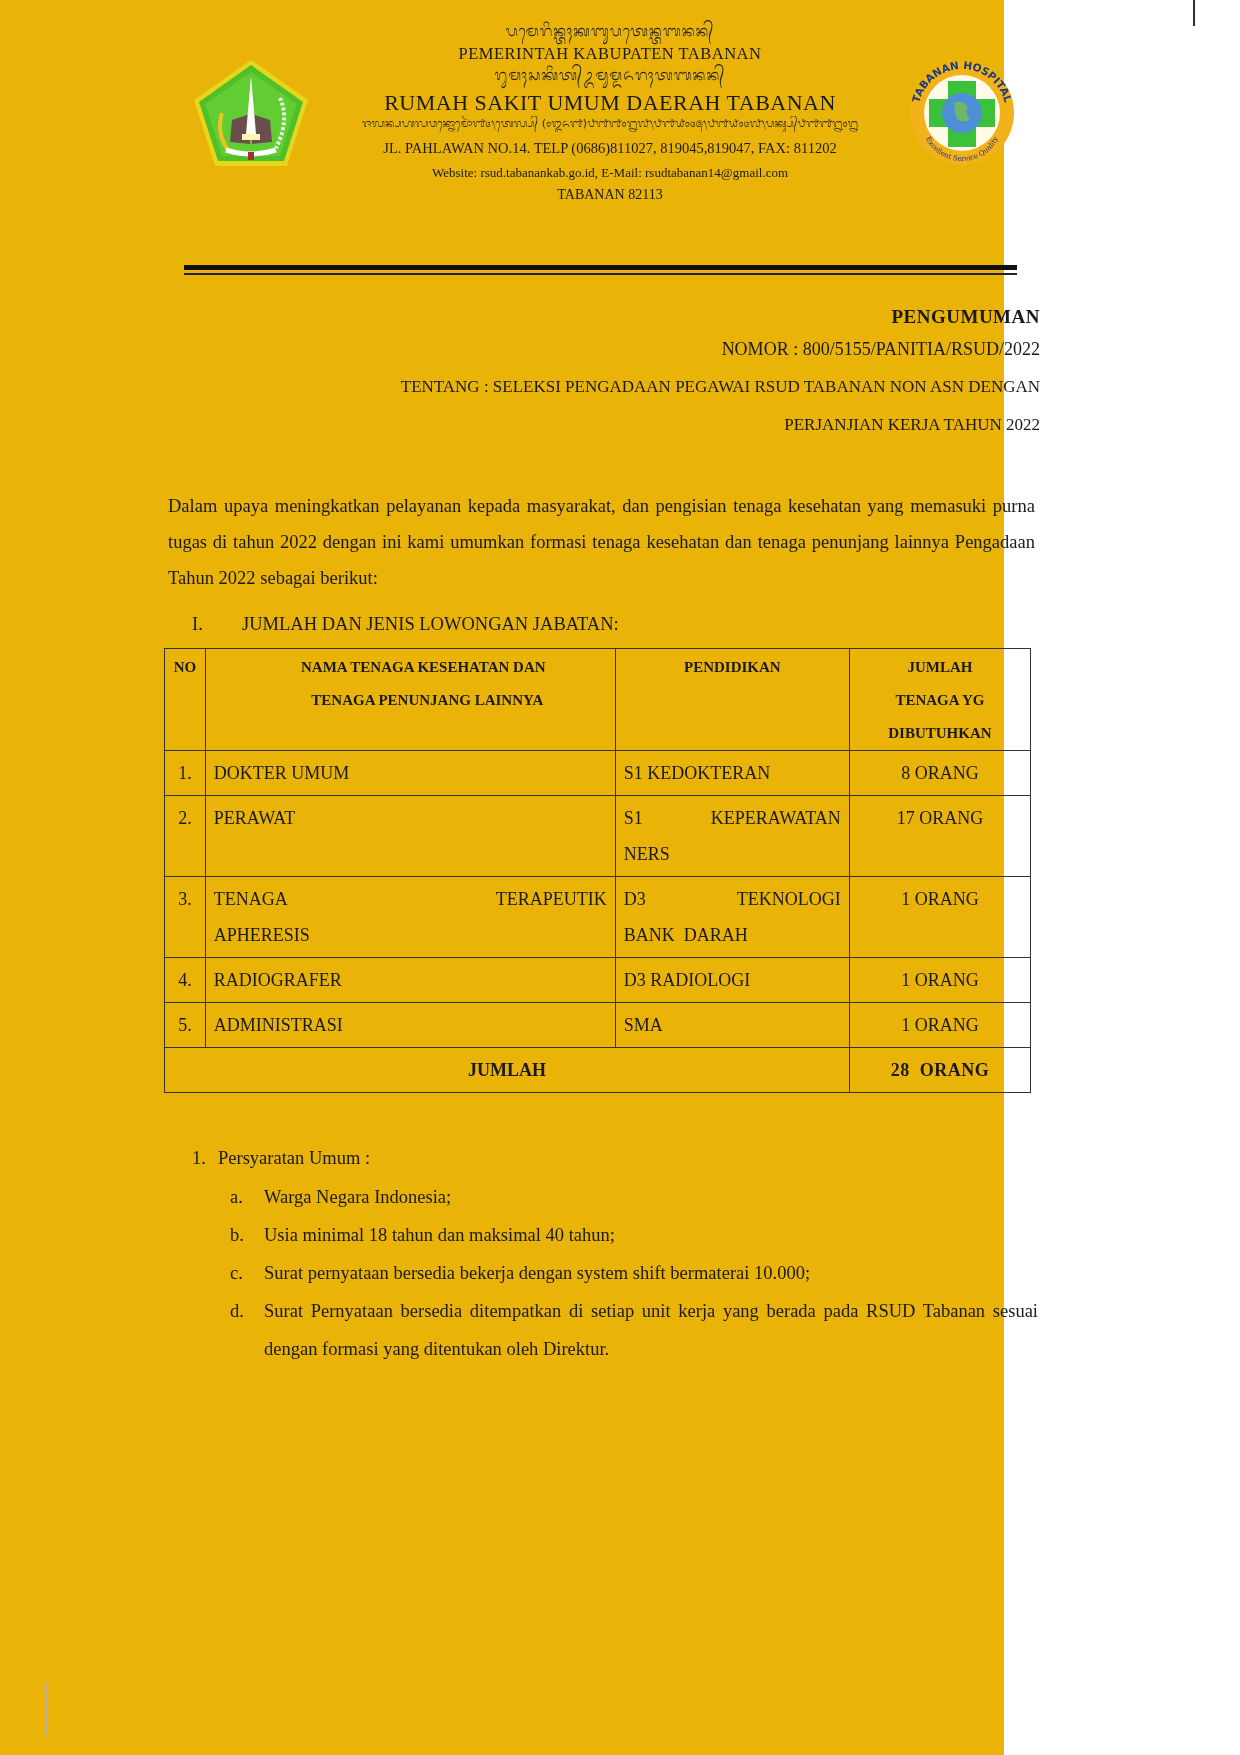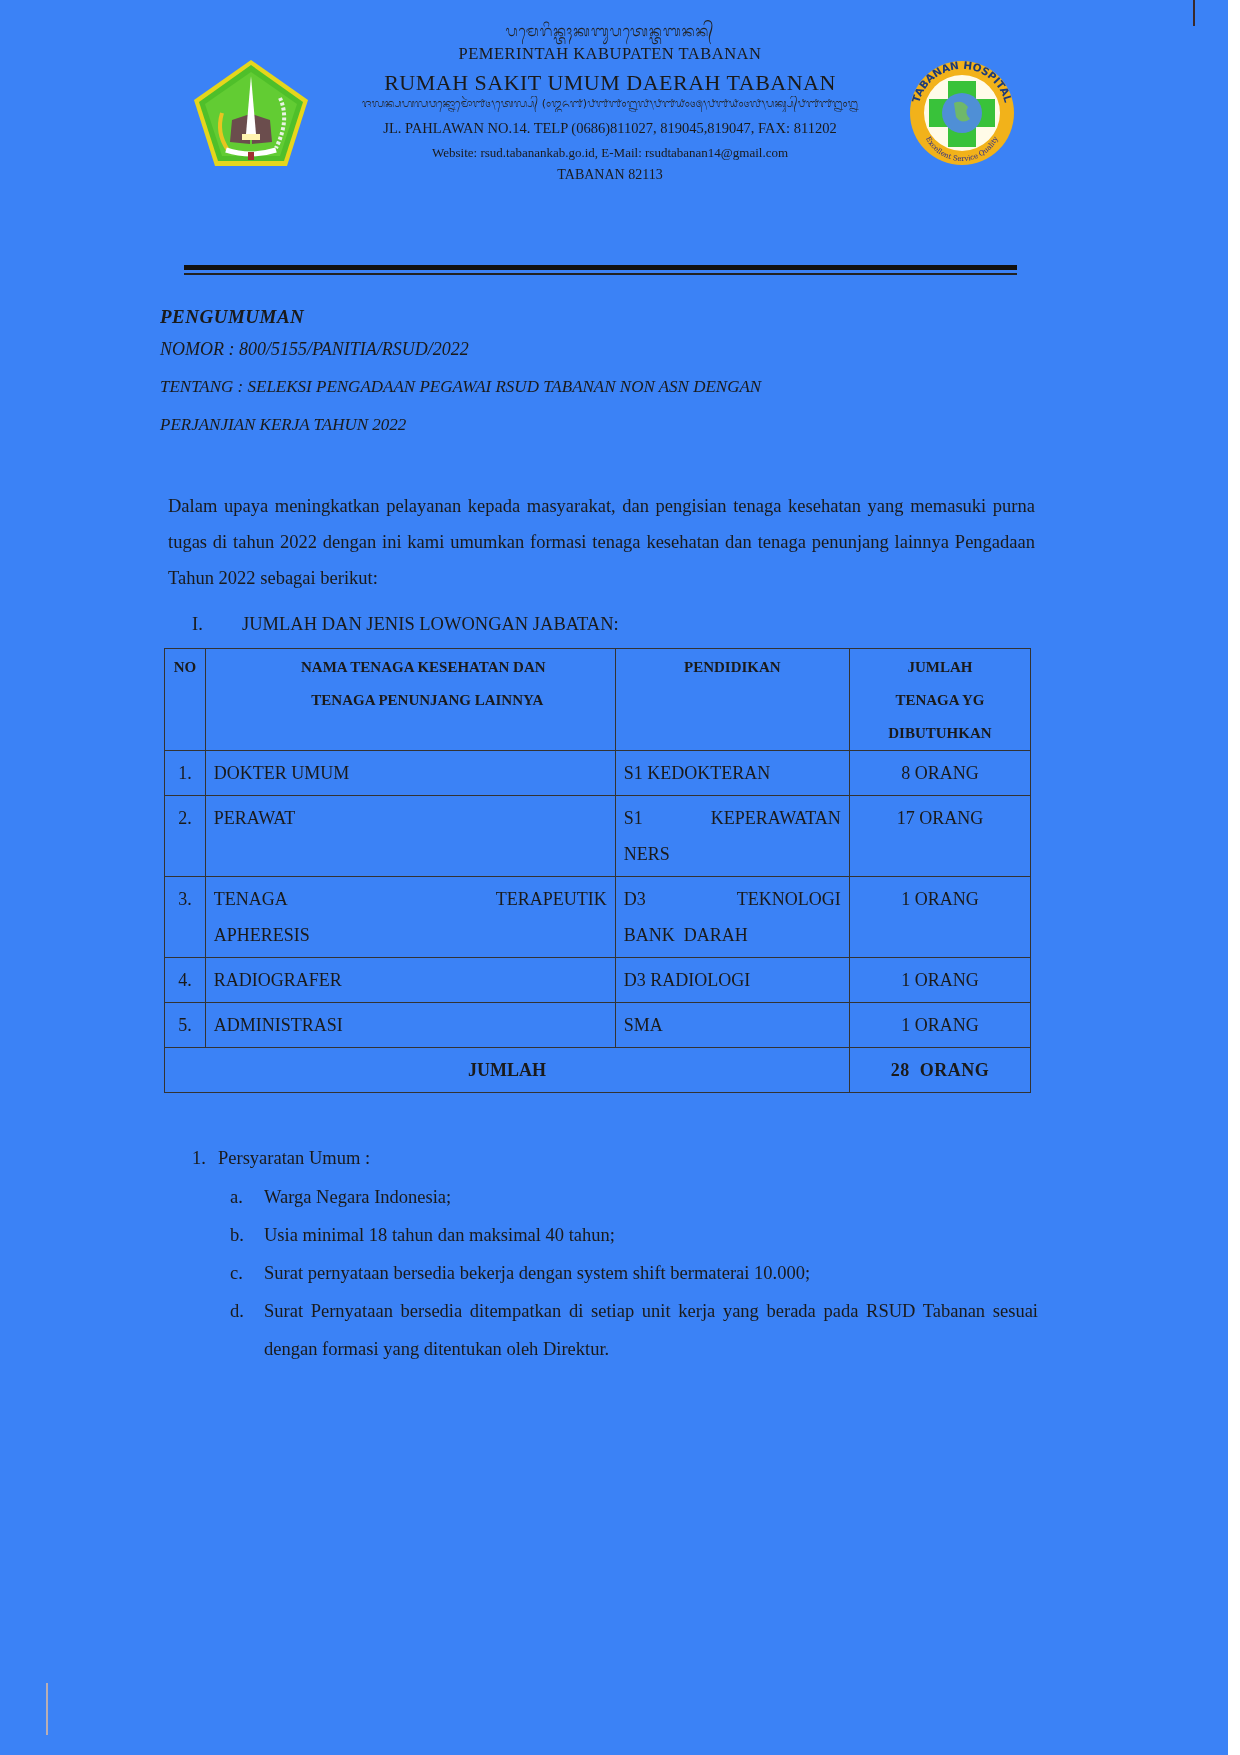--- a/index.html
+++ b/index.html
@@ -11,22 +11,22 @@
       width: 1240px;
       height: 1755px;
       position: relative;
       overflow: hidden;
       font-family: "Liberation Serif", "DejaVu Serif", serif;
       color: #1a1a1a;
     }
     .page {
       position: absolute;
       left: 0; top: 0;
-      width: 1228px; height: 1755px;
-      background: #3b82f6;
+      width: 1004px; height: 1755px;
+      background: #eab308;
     }
     
     .edge-right {
       position: absolute; left: 1193px; top: 0;
       width: 2px; height: 26px; background: #3a2a2a;
     }
     .edge-left {
       position: absolute; left: 46px; top: 1683px;
       width: 2px; height: 52px; background: #b9aeb4;
     }
@@ -69,21 +69,21 @@
       width: 833px; height: 5px; background: #111;
     }
     .rule-thin {
       position: absolute; left: 184px; top: 273px;
       width: 833px; height: 2px; background: #222;
     }
 
     
     .title-block {
       position: absolute; left: 160px; top: 305px;
-      width: 880px; text-align: left; font-style: italic;
+      width: 880px; text-align: right;
     }
     .title-block .t1 { font-weight: bold; font-size: 19px; line-height: 24px; letter-spacing: 0.5px; }
     .title-block .t2 { font-size: 18px; line-height: 24px; margin-top: 8px; }
     .title-block .t3 { font-size: 17px; line-height: 24px; margin-top: 14px; }
     .title-block .t4 { font-size: 17px; line-height: 24px; margin-top: 14px; }
 
     
     .intro {
       position: absolute; left: 168px; top: 488px;
       width: 867px;
@@ -154,20 +154,21 @@
     <polygon points="78,62 60,56 60,86 80,84" fill="#6b4d4d"></polygon>
     <polygon points="59,18 64,76 54,76" fill="#ffffff"></polygon>
     <rect x="50" y="76" width="18" height="6" fill="#fff4b0"></rect>
     <path d="M34,92 Q59,100 84,92" stroke="#ffffff" stroke-width="5" fill="none"></path>
     <rect x="56" y="94" width="6" height="8" fill="#a03030"></rect>
   </svg>
 
   <div class="kop">
     <div class="balinese">ᬧᬫᬾᬭᬶᬦ᭄ᬢᬄᬓᬩᬸᬧᬢᬾᬦ᭄ᬢᬩᬦᬦ᭄</div>
     <div class="pemkab">PEMERINTAH KABUPATEN TABANAN</div>
+    <div class="balinese" style="margin-top:2px">ᬭᬸᬫᬄᬲᬓᬶᬢ᭄ᬉᬫᬸᬫ᭄ᬤᬏᬭᬄᬢᬩᬦᬦ᭄</div>
     <div class="rsud">RUMAH SAKIT UMUM DAERAH TABANAN</div>
     <div class="balinese small" style="margin-left:-40px;margin-right:-40px;overflow:hidden">ᬚᬮᬦ᭄ᬧᬳᬮᬯᬦ᭄ᬦᭀᬫᭀᬃ᭑᭔᭞ᬢᬾᬮ᭄ᬧ᭄ (᭐᭓᭖᭑)᭘᭑᭑᭐᭒᭗᭞᭘᭑᭙᭐᭔᭕᭞᭘᭑᭙᭐᭔᭗᭞ᬧᬓ᭄ᬲ᭄᭘᭑᭑᭒᭐᭒</div>
     <div class="alamat">JL. PAHLAWAN NO.14. TELP (0686)811027, 819045,819047, FAX: 811202</div>
     <div class="web">Website: rsud.tabanankab.go.id, E-Mail: rsudtabanan14@gmail.com</div>
     <div class="kota">TABANAN 82113</div>
   </div>
 
   <svg class="logo-right" viewBox="0 0 124 112">
     <defs>
       <path id="arcTop" d="M18,58 A44,44 0 0,1 106,58"></path>

